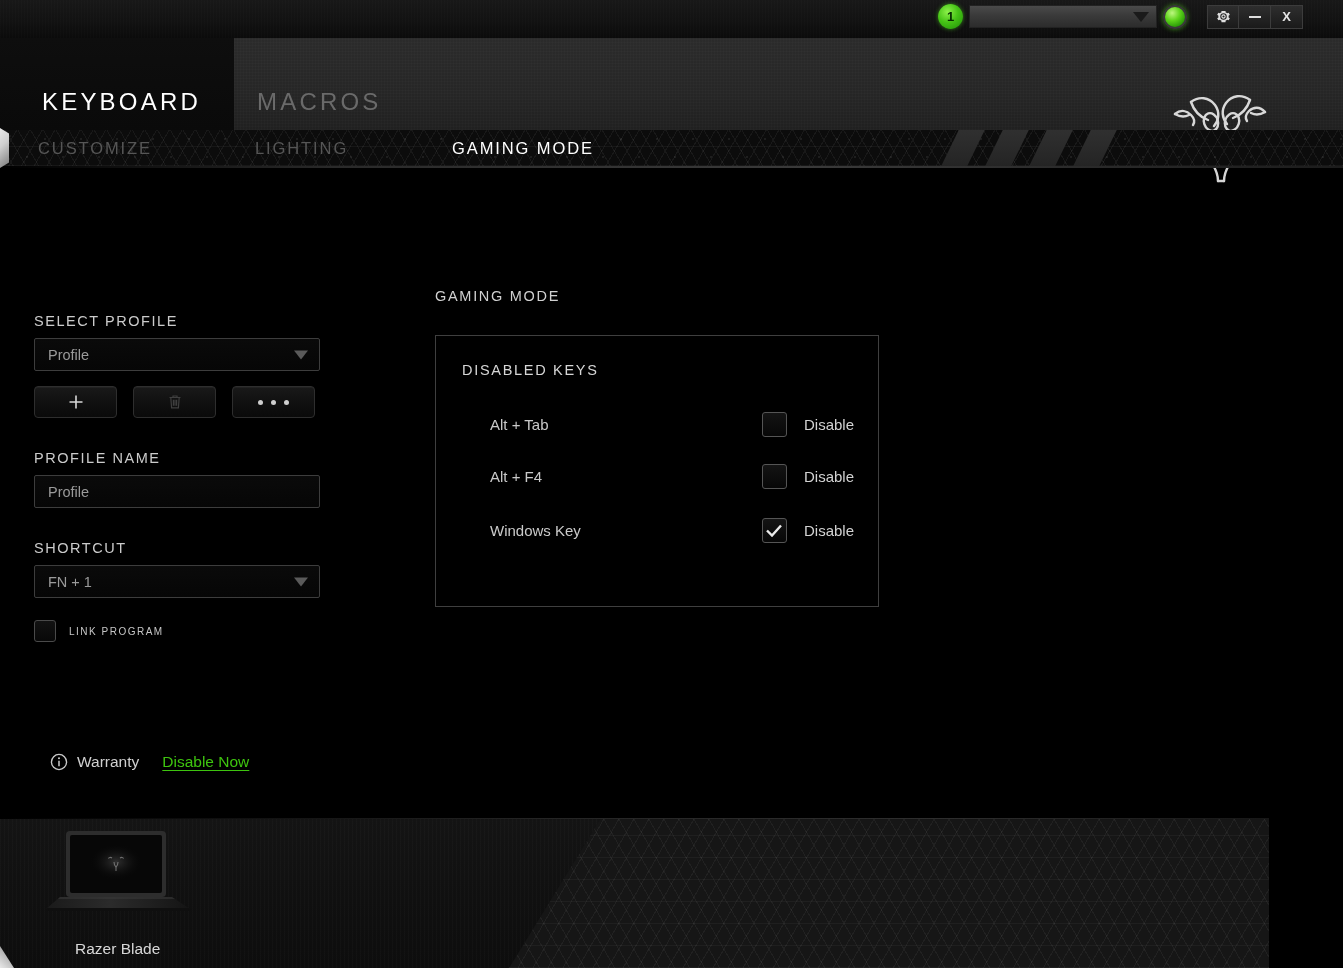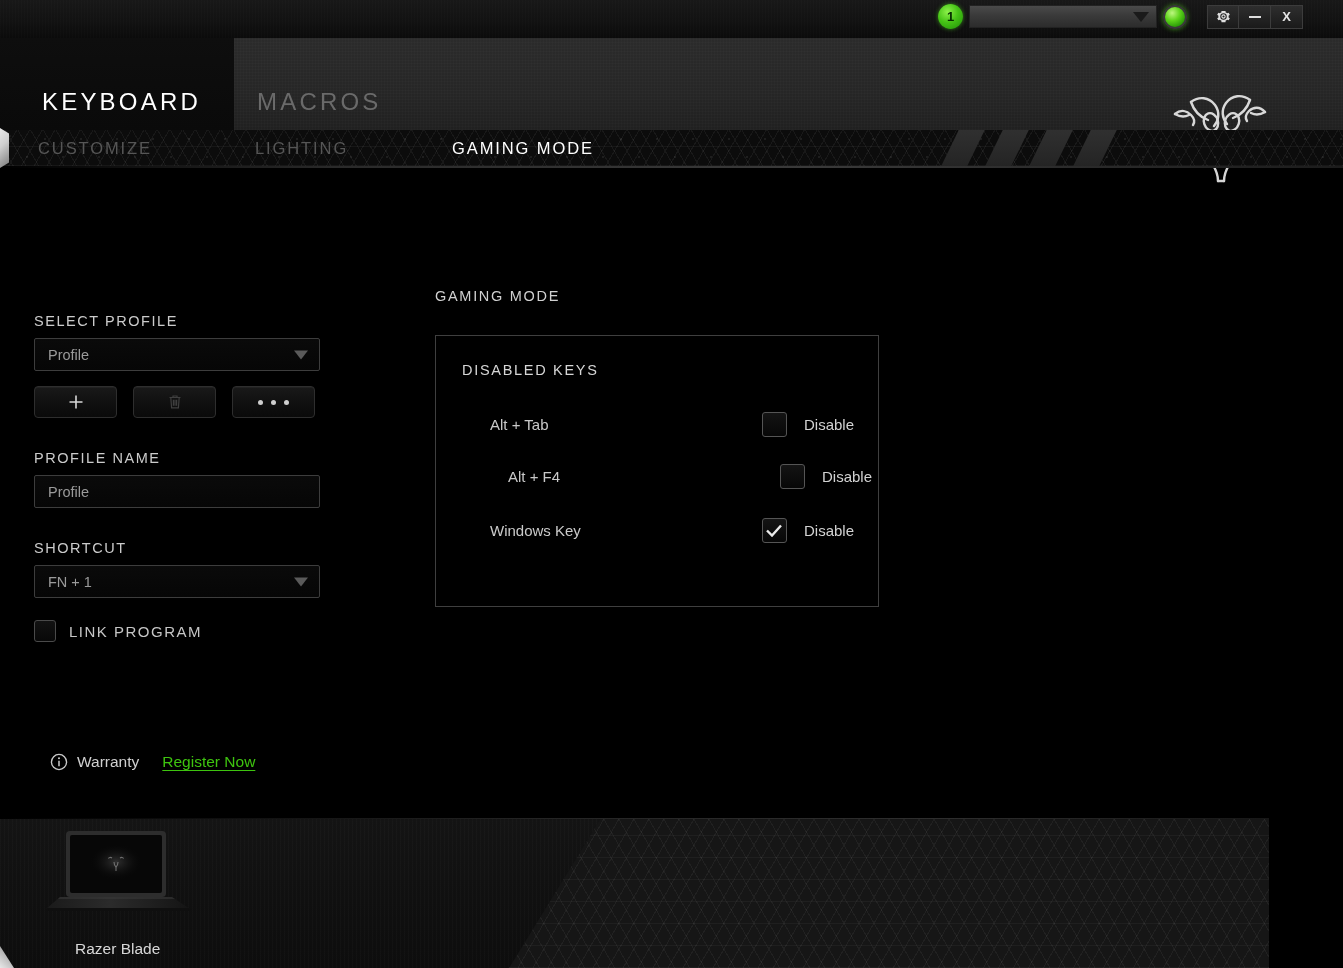--- a/index.html
+++ b/index.html
@@ -199,21 +199,21 @@
 
   .chkrow { display:flex; align-items:center; margin-top:22px; }
   .chk {
     width:22px; height:22px;
     background: linear-gradient(180deg,#121212,#080808);
     border:1px solid #4a4a4a;
     border-radius:3px;
     display:flex;align-items:center;justify-content:center;
     flex:none;
   }
-  .chklbl { color:#c6c6c6; font-size:15px; letter-spacing:1.5px; margin-left:13px; text-transform:uppercase; }
+  .chklbl { color:#c6c6c6; font-size:10px; letter-spacing:1.5px; margin-left:13px; text-transform:uppercase; }
 
   
   .rightcol { position:absolute; left:435px; top:120px; }
   .gm-row { display:flex; align-items:center; }
   .gm-label { color:#d0d0d0; font-size:14.5px; letter-spacing:1.7px; width:228px; text-transform:uppercase; }
   .seg { display:flex; }
   .segbtn {
     width:101px; height:28px;
     display:flex;align-items:center;justify-content:center;
     font-size:15px; letter-spacing:1.2px;
@@ -443,21 +443,21 @@
         <div class="panel-title">DISABLED KEYS</div>
 
         <div class="keyrow" style="top:75px;">
           <span class="keyname">Alt + Tab</span>
           <span class="keychk">
             
           </span>
           <span class="keylbl">Disable</span>
         </div>
 
-        <div class="keyrow" style="top:127px;margin-left:18px;">
+        <div class="keyrow" style="top:127px;">
           <span class="keyname">Alt + F4</span>
           <span class="keychk">
             
           </span>
           <span class="keylbl">Disable</span>
         </div>
 
         <div class="keyrow" style="top:181px;">
           <span class="keyname">Windows Key</span>
           <span class="keychk checked">
@@ -470,21 +470,21 @@
       </div>
     </div>
 
     <div class="warranty">
       <svg class="info-icon" viewBox="0 0 20 20">
         <circle cx="10" cy="10" r="8.4" fill="none" stroke="#c9c9c9" stroke-width="1.5"></circle>
         <circle cx="10" cy="5.9" r="1.15" fill="#c9c9c9"></circle>
         <path d="M10 8.7v6.1" stroke="#c9c9c9" stroke-width="1.7"></path>
       </svg>
       <span class="warr-text">Warranty</span>
-      <a class="reg-link" href="#">Register Now</a>
+      <a class="reg-link" href="#">Disable Now</a>
     </div>
   </div>
 
   <div class="devbar">
     <div class="devbar-texture"></div>
     <div class="devbar-hex"></div>
     <div class="devbar-topline"></div>
     <div class="devbar-notch"></div>
 
     <svg class="device" viewBox="0 0 158 92">

